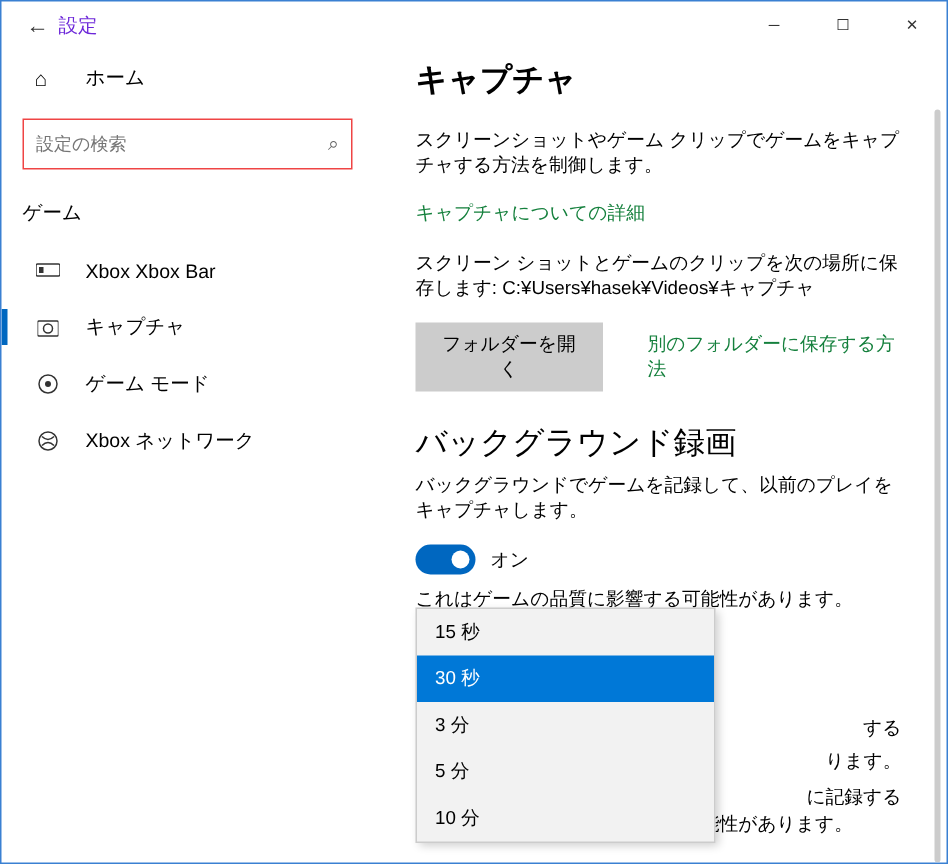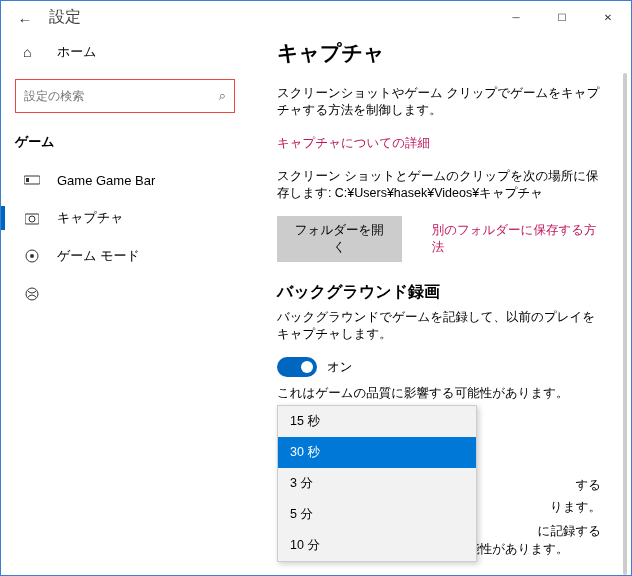--- a/index.html
+++ b/index.html
@@ -1,38 +1,38 @@
 <!DOCTYPE html>
 <html><head>
 <meta charset="utf-8">
 <style>
 *{box-sizing:border-box;margin:0;padding:0;font-family:"Yu Gothic UI","Segoe UI",sans-serif}
 body{background:#fff;width:632px;height:576px;overflow:hidden;position:relative;border:1px solid #3a80d2}
 .titlebar{height:32px;display:flex;align-items:center;padding-left:10px;position:relative}
 .back{width:28px;height:28px;display:flex;align-items:center;justify-content:center;font-size:15px;color:#333}
-.ttl{font-size:16px;margin-left:10px;color:#404040}
+.ttl{font-size:13px;color:#6d28d9}
 .winbtns{position:absolute;right:0;top:0;display:flex}
 .winbtns div{width:46px;height:32px;display:flex;align-items:center;justify-content:center;font-size:10px;color:#333}
 .main{display:flex;height:calc(100% - 32px)}
 .side{width:248px;padding:0 0 0 0}
 .home{display:flex;align-items:center;height:38px;padding-left:22px;font-size:13px}
 .home .ic{width:18px;margin-right:16px;font-size:14px}
 .search{margin:8px 14px 14px 14px;height:34px;border:1px solid #ef4444;display:flex;align-items:center;padding:0 8px}
 .search input{border:0;outline:0;flex:1;font-size:12px;background:transparent}
-.cat{padding:6px 0 10px 14px;font-size:13px;font-weight:700}
+.cat{padding:6px 0 10px 14px;font-size:13px;font-weight:400}
 .navit{display:flex;align-items:center;height:38px;padding-left:22px;font-size:13px;position:relative}
 .navit .ic{width:18px;margin-right:16px;display:flex;align-items:center;justify-content:center}
 .navit.sel::before{content:"";position:absolute;left:0;top:7px;bottom:7px;width:4px;background:#0067c0}
 .content{flex:1;padding:6px 24px 0 28px;overflow:hidden;position:relative}
 h1{font-size:21px;font-weight:600;margin-bottom:18px}
 .desc{font-size:12.5px;margin-bottom:14px;color:#000}
-.link{color:#be185d;font-size:12.5px}
+.link{color:#15803d;font-size:12.5px}
 .row{display:flex;align-items:center;gap:30px;margin-bottom:18px}
 .btn{background:#ccc;border:0;padding:6px 12px;font-size:12.5px}
-h2{font-size:16px;font-weight:700;margin-top:20px;margin-bottom:6px}
+h2{font-size:21px;font-weight:400;margin-top:20px;margin-bottom:6px}
 .sub{font-size:12.5px;margin-bottom:14px}
 .lbl{font-size:12.5px;margin-bottom:6px}
 .toggle{display:flex;align-items:center;gap:10px;margin-bottom:8px}
 .sw{width:40px;height:20px;background:#0067c0;border-radius:10px;position:relative}
 .sw::after{content:"";position:absolute;width:12px;height:12px;background:#fff;border-radius:50%;right:4px;top:4px}
 .note{font-size:12.5px;margin-bottom:4px}
 .dd{position:absolute;left:28px;top:372px;width:200px;background:#f2f2f2;border:1px solid #ccc;box-shadow:2px 2px 6px rgba(0,0,0,.2)}
 .dd div{padding:7px 12px;font-size:12.5px}
 .dd div.hl{background:#0078d7;color:#fff}
 .behind{position:absolute;left:28px;font-size:12.5px;color:#000}
@@ -62,21 +62,21 @@
       <span style="font-size:13px;color:#666">⌕</span>
     </div>
     <div class="cat">ゲーム</div>
     <div class="navit">
       <span class="ic">
           <svg width="16" height="12" viewBox="0 0 16 12">
             <rect x="0" y="2" width="16" height="8" rx="1" fill="none" stroke="#333"></rect>
             <rect x="2" y="4" width="3" height="4" fill="#333"></rect>
           </svg>
         </span>
-      <span>Game Game Bar</span>
+      <span>Xbox Xbox Bar</span>
     </div>
     <div class="navit sel">
       <span class="ic">
           <svg width="14" height="14" viewBox="0 0 14 14">
             <rect x="0" y="3" width="14" height="10" rx="1" fill="none" stroke="#333"></rect>
             <circle cx="7" cy="8" r="3" fill="none" stroke="#333"></circle>
           </svg>
         </span>
       <span>キャプチャ</span>
     </div>
@@ -89,20 +89,21 @@
         </span>
       <span>ゲーム モード</span>
     </div>
     <div class="navit">
       <span class="ic">
           <svg width="14" height="14" viewBox="0 0 14 14">
             <circle cx="7" cy="7" r="6" fill="none" stroke="#333"></circle>
             <path d="M3 4 Q7 8 11 4 M3 10 Q7 6 11 10" fill="none" stroke="#333"></path>
           </svg>
         </span>
+      <span>Xbox ネットワーク</span>
     </div>
   </div>
 
   <div class="content">
     <div class="sbar"></div>
     <h1>キャプチャ</h1>
     <div class="desc">スクリーンショットやゲーム クリップでゲームをキャプチャする方法を制御します。</div>
     <div><a class="link">キャプチャについての詳細</a></div>
     <div class="desc" style="margin-top:16px">スクリーン ショットとゲームのクリップを次の場所に保存します: C:¥Users¥hasek¥Videos¥キャプチャ</div>
     <div class="row">

